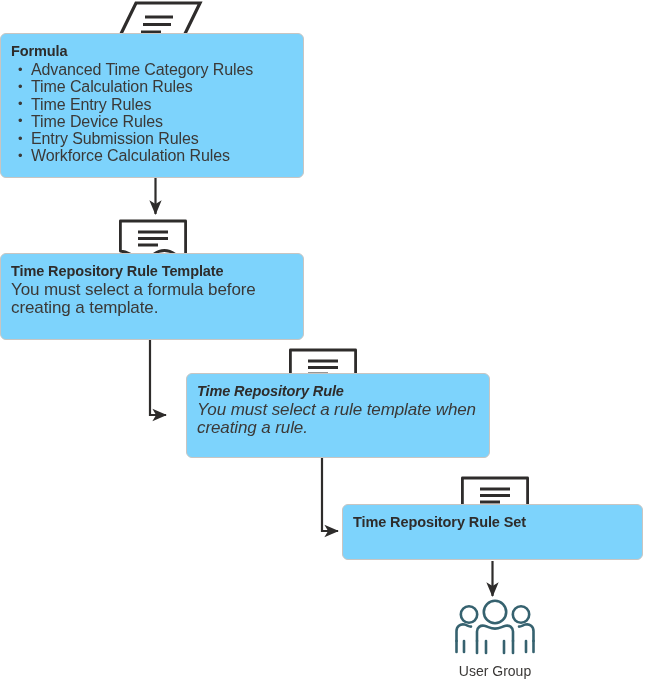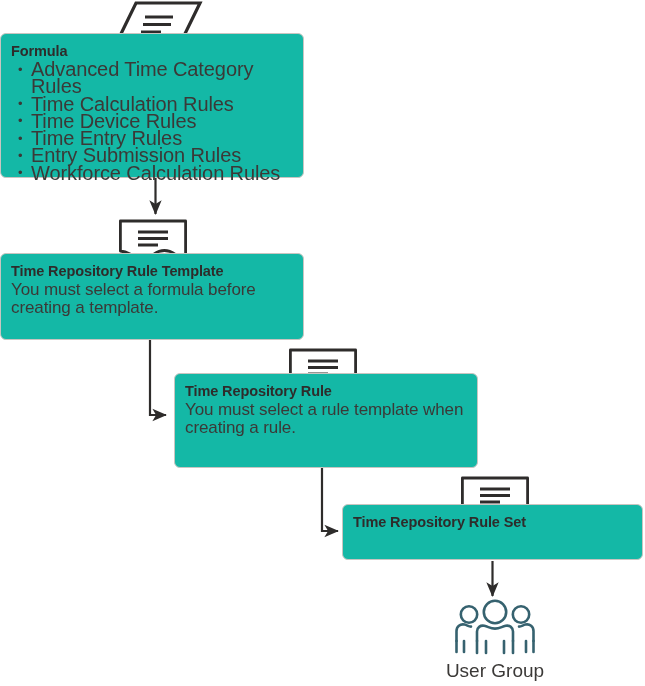--- a/index.html
+++ b/index.html
@@ -25,21 +25,21 @@
     position: absolute;
     left: 0;
     top: 0;
     width: 645px;
     height: 686px;
     pointer-events: none;
   }
   .node-box {
     position: absolute;
     box-sizing: border-box;
-    background: #14b8a6;
+    background: #7dd3fc;
     border: 1px solid #c9c5c1;
     border-radius: 6px;
     padding: 8px 10px 10px 10px;
   }
   .node-title {
     font-size: 14.5px;
     font-weight: bold;
     line-height: 19px;
     color: #2e2c2b;
     letter-spacing: -0.1px;
@@ -49,41 +49,41 @@
     line-height: 17.5px;
     color: #3b3937;
     letter-spacing: -0.1px;
   }
   .node-list {
     margin: 0;
     padding: 0 0 0 20px;
     list-style: none;
   }
   .node-list li {
-    font-size: 20px;
+    font-size: 16px;
     line-height: 17.3px;
     color: #3b3937;
     position: relative;
     letter-spacing: -0.1px;
   }
   .node-list li::before {
     content: "\2022";
     position: absolute;
     left: -13px;
     top: -0.5px;
     font-size: 13px;
     color: #3b3937;
   }
   .node-icon {
     position: absolute;
     pointer-events: none;
   }
   #box-formula { left: 0px; top: 33px; width: 304px; height: 145px; }
   #box-template { left: 0px; top: 253px; width: 304px; height: 87px; }
-  #box-rule { left: 174px; top: 373px; width: 304px; height: 95px; }
+  #box-rule { left: 186px; top: 373px; width: 304px; height: 85px; font-style: italic; }
   #box-ruleset { left: 342px; top: 504px; width: 301px; height: 56px; }
 
   #icon-formula { left: 112px; top: 0px; width: 92px; height: 47px; }
   #icon-template { left: 118px; top: 219px; width: 70px; height: 41px; }
   #icon-rule { left: 288px; top: 348px; width: 70px; height: 41px; }
   #icon-ruleset { left: 460px; top: 476px; width: 70px; height: 41px; }
 
   #user-group {
     position: absolute;
     left: 440px;
@@ -92,21 +92,21 @@
     height: 88px;
     text-align: center;
   }
   #user-group-icon {
     width: 86px;
     height: 60px;
     display: block;
     margin: 0 auto;
   }
   #user-group-label {
-    font-size: 19px;
+    font-size: 14px;
     line-height: 22px;
     color: #3b3937;
     margin-top: 2px;
   }
 </style>
 </head>
 <body>
 
 <div id="diagram-canvas">
 
@@ -141,22 +141,22 @@
       <line x1="31" y1="24.5" x2="59" y2="24.5" stroke="#2e2c2b" stroke-width="3"></line>
       <line x1="29" y1="32" x2="49" y2="32" stroke="#2e2c2b" stroke-width="3"></line>
     </svg>
   </div>
 
   <div class="node-box" id="box-formula">
     <div class="node-title">Formula</div>
     <ul class="node-list">
       <li>Advanced Time Category Rules</li>
       <li>Time Calculation Rules</li>
+      <li>Time Entry Rules</li>
       <li>Time Device Rules</li>
-      <li>Time Entry Rules</li>
       <li>Entry Submission Rules</li>
       <li>Workforce Calculation Rules</li>
     </ul>
   </div>
 
   <div class="node-icon" id="icon-template">
     <svg viewBox="0 0 70 41" width="70" height="41">
       <path d="M2.4,2 L67.6,2 L67.6,38.6 C57,38.6 57,31.5 46.4,31.5 C35.8,31.5 35.8,38.6 25.2,38.6 C14.6,38.6 12,33 2.4,32 Z" fill="#ffffff" stroke="#2e2c2b" stroke-width="2.8" stroke-linejoin="round"></path>
       <line x1="20" y1="13" x2="50" y2="13" stroke="#2e2c2b" stroke-width="3"></line>
       <line x1="20" y1="19.5" x2="50" y2="19.5" stroke="#2e2c2b" stroke-width="3"></line>

